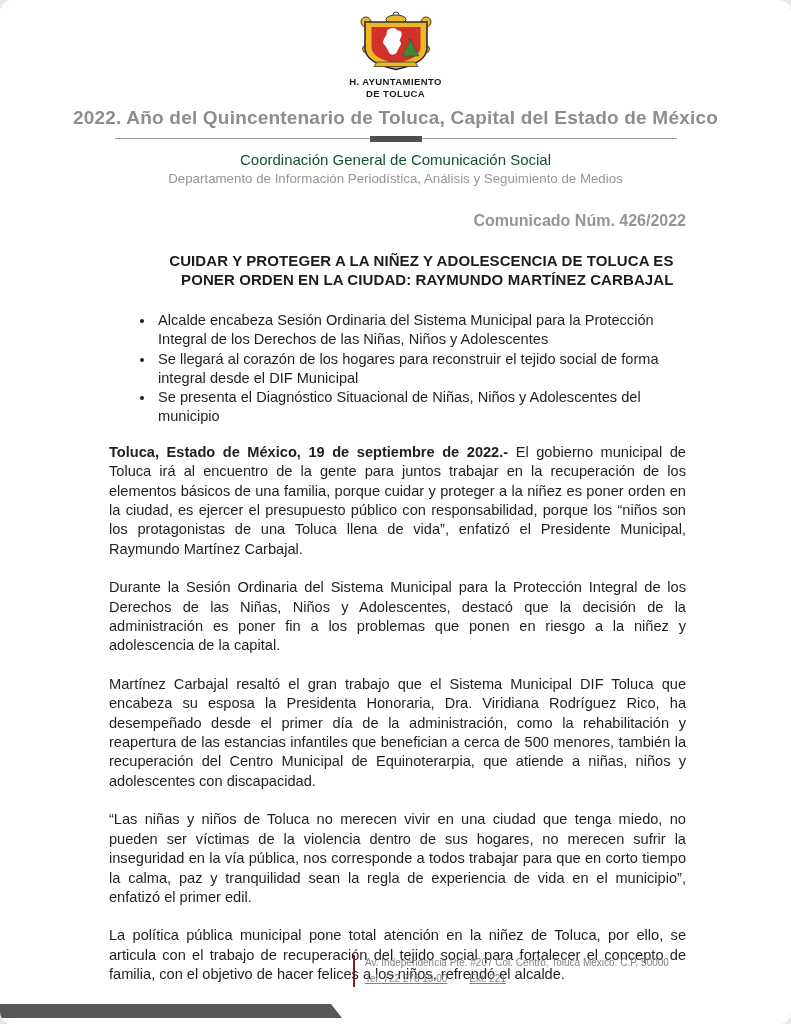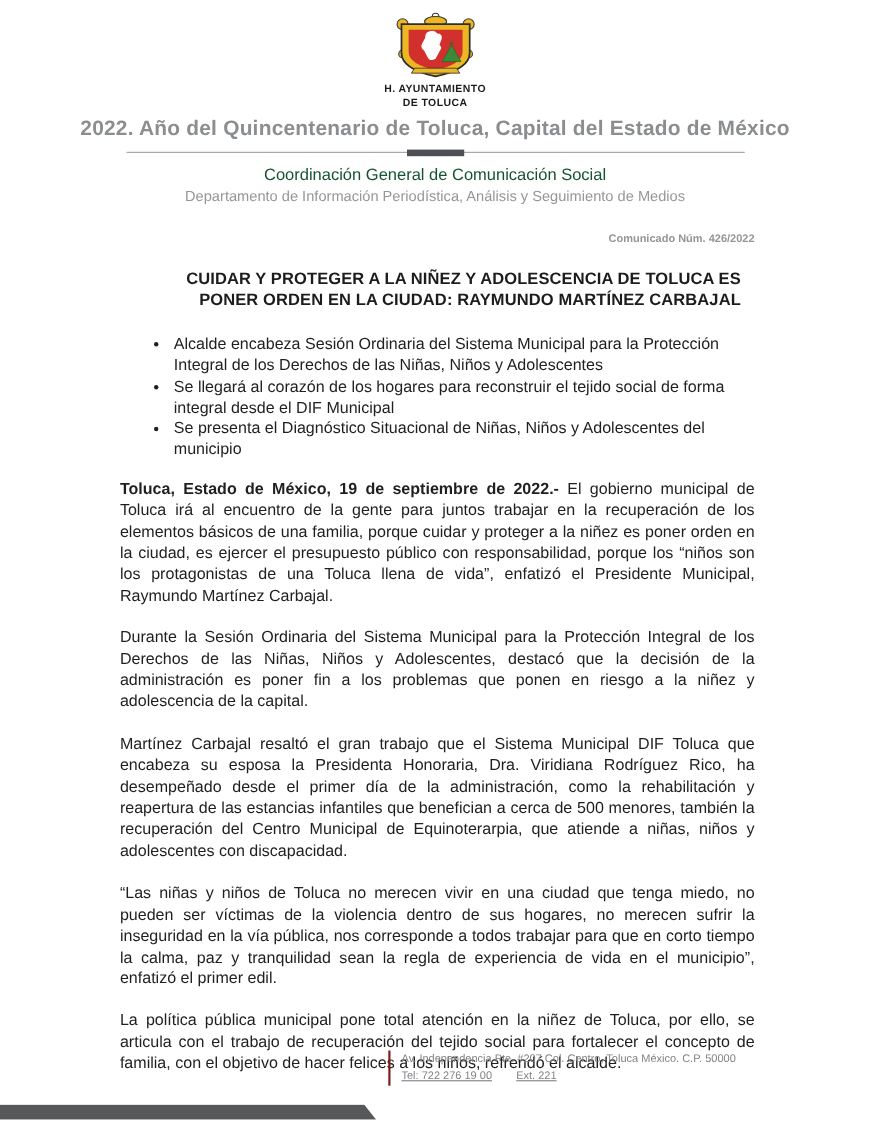--- a/index.html
+++ b/index.html
@@ -7,20 +7,21 @@
   body { font-family: "Liberation Sans", sans-serif; }
 
   .page {
     position: relative;
     width: 791px;
     height: 1024px;
     margin: 0 auto;
     background: #ffffff;
     overflow: hidden;
     color: #222;
+    border-radius: 12px;
   }
 
   
   .logo-block {
     padding-top: 11px;
     text-align: center;
   }
   .logo-crest { display: block; margin: 0 auto; }
   .logo-org {
     margin-top: 3px;
@@ -73,21 +74,21 @@
   }
 
   
   .content {
     width: 577px;
     margin: 0 auto 0 109px;
   }
   .release-number {
     margin-top: 26px;
     text-align: right;
-    font-size: 10px;
+    font-size: 16px;
     font-weight: bold;
     color: #939598;
   }
   .doc-title {
     margin: 21px auto 0 auto;
     max-width: 552px;
     text-align: right;
     font-size: 15px;
     font-weight: bold;
     color: #1c1c1c;

